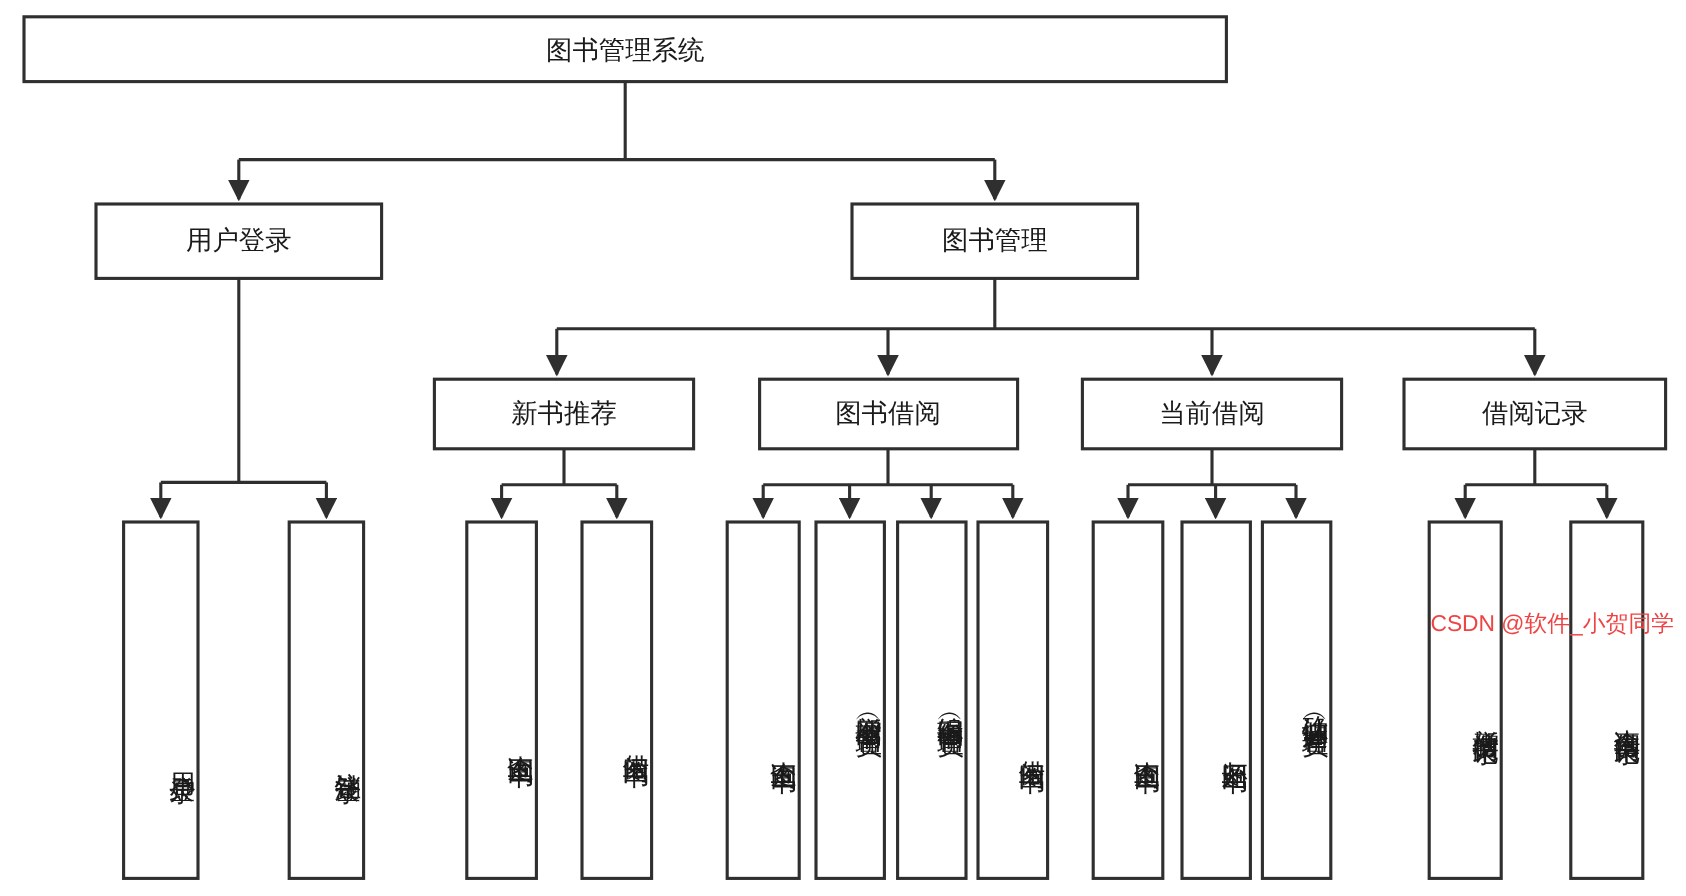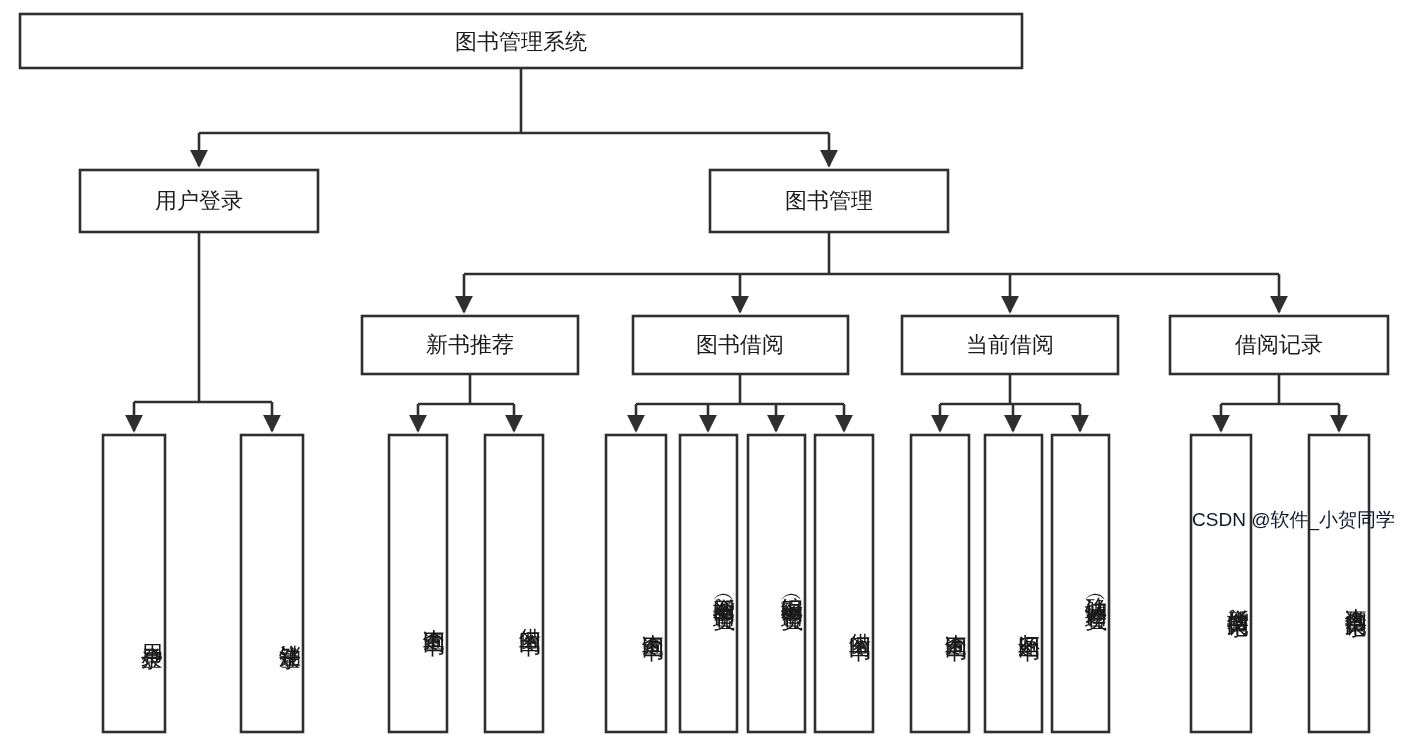--- a/index.html
+++ b/index.html
@@ -56,21 +56,21 @@
     justify-content: center;
     white-space: nowrap;
     pointer-events: none;
   }
   .watermark {
     position: absolute;
     right: 10px;
     bottom: 8px;
     font-family: "Liberation Sans", "DejaVu Sans", sans-serif;
     font-size: 19px;
-    color: #0f172a;
+    color: #ef4444;
     white-space: nowrap;
   }
 </style>
 </head>
 <body>
 
 <div id="diagram-root">
 
   <svg id="flow" viewBox="0 0 1405 747">
     <defs>

